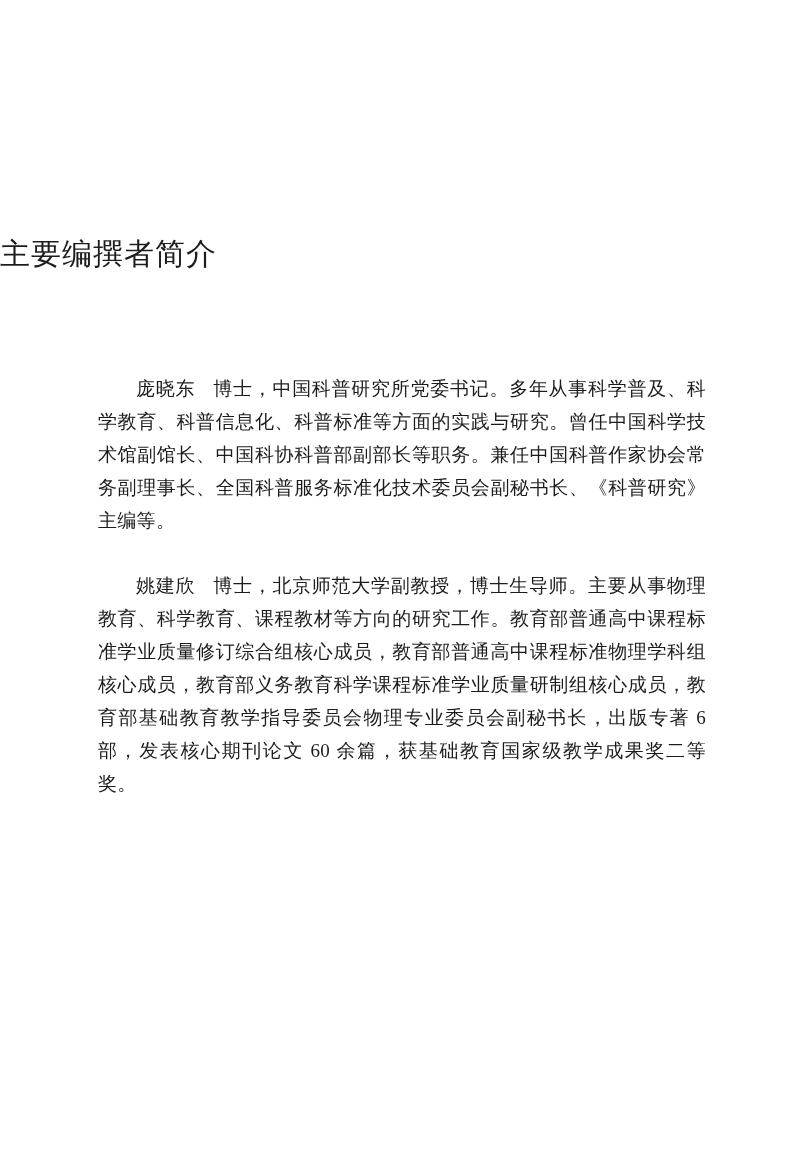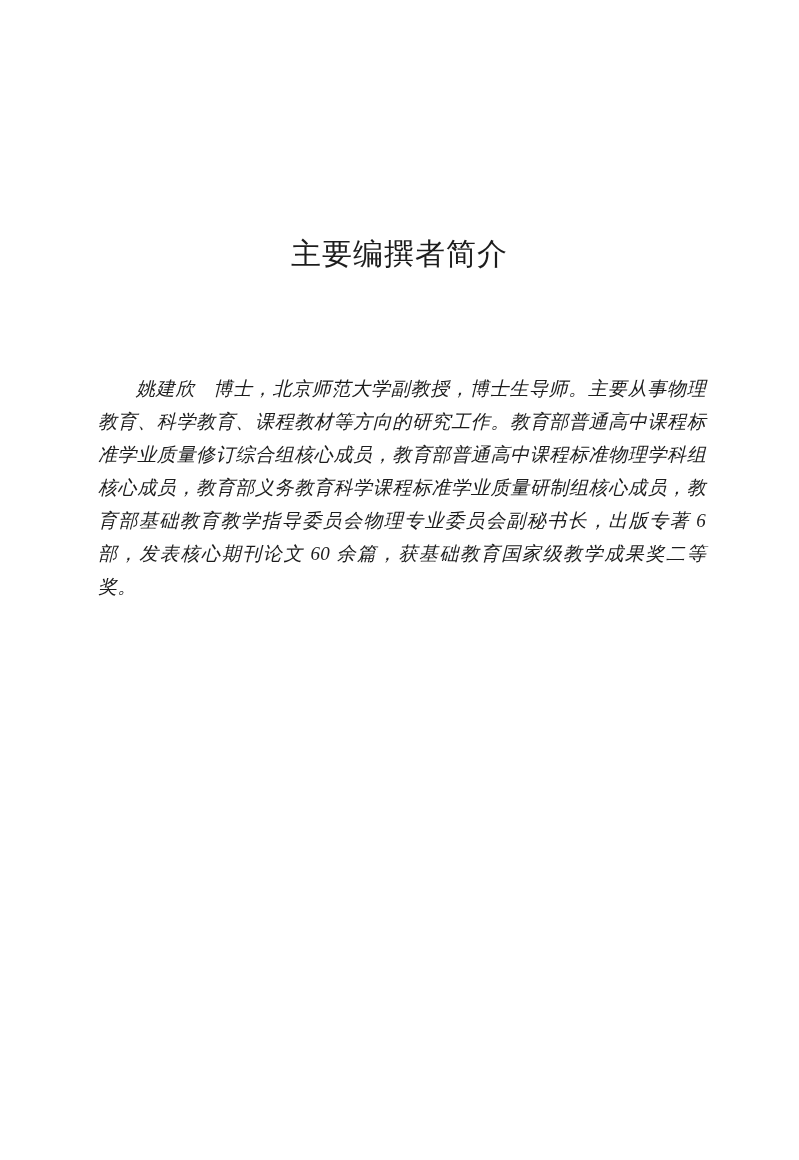--- a/index.html
+++ b/index.html
@@ -15,21 +15,20 @@
     overflow: hidden;
     font-family: "Liberation Serif", "DejaVu Serif", serif;
     color: #1c1c1c;
   }
   .title {
     position: absolute;
     top: 234px;
     left: 0;
     width: 100%;
     margin: 0;
-    text-align: center;
     font-size: 30px;
     font-weight: 400;
     letter-spacing: 1px;
     color: #1c1c1c;
   }
   .body-text {
     position: absolute;
     top: 372px;
     left: 98px;
     width: 608px;
@@ -37,30 +36,30 @@
     line-height: 33px;
     letter-spacing: 0.3px;
   }
   .bio {
     margin: 0 0 32px 0;
     text-indent: 2em;
     text-align: justify;
   }
   .bio:last-child {
     margin-bottom: 13px;
-    font-style: italic;
   }
   .person-name {
     margin-right: 0.95em;
   }
 </style>
 </head>
 <body>
 
 <div class="page">
   <h1 class="title">主要编撰者简介</h1>
 
   <div class="body-text">
+    <p class="bio"><span class="person-name">庞晓东</span><span class="bio-body">博士，中国科普研究所党委书记。多年从事科学普及、科学教育、科普信息化、科普标准等方面的实践与研究。曾任中国科学技术馆副馆长、中国科协科普部副部长等职务。兼任中国科普作家协会常务副理事长、全国科普服务标准化技术委员会副秘书长、《科普研究》主编等。</span></p>
 
 
     <p class="bio"><span class="person-name">姚建欣</span><span class="bio-body">博士，北京师范大学副教授，博士生导师。主要从事物理教育、科学教育、课程教材等方向的研究工作。教育部普通高中课程标准学业质量修订综合组核心成员，教育部普通高中课程标准物理学科组核心成员，教育部义务教育科学课程标准学业质量研制组核心成员，教育部基础教育教学指导委员会物理专业委员会副秘书长，出版专著 6 部，发表核心期刊论文 60 余篇，获基础教育国家级教学成果奖二等奖。</span></p>
   </div>
 </div>
 
 </body></html>

